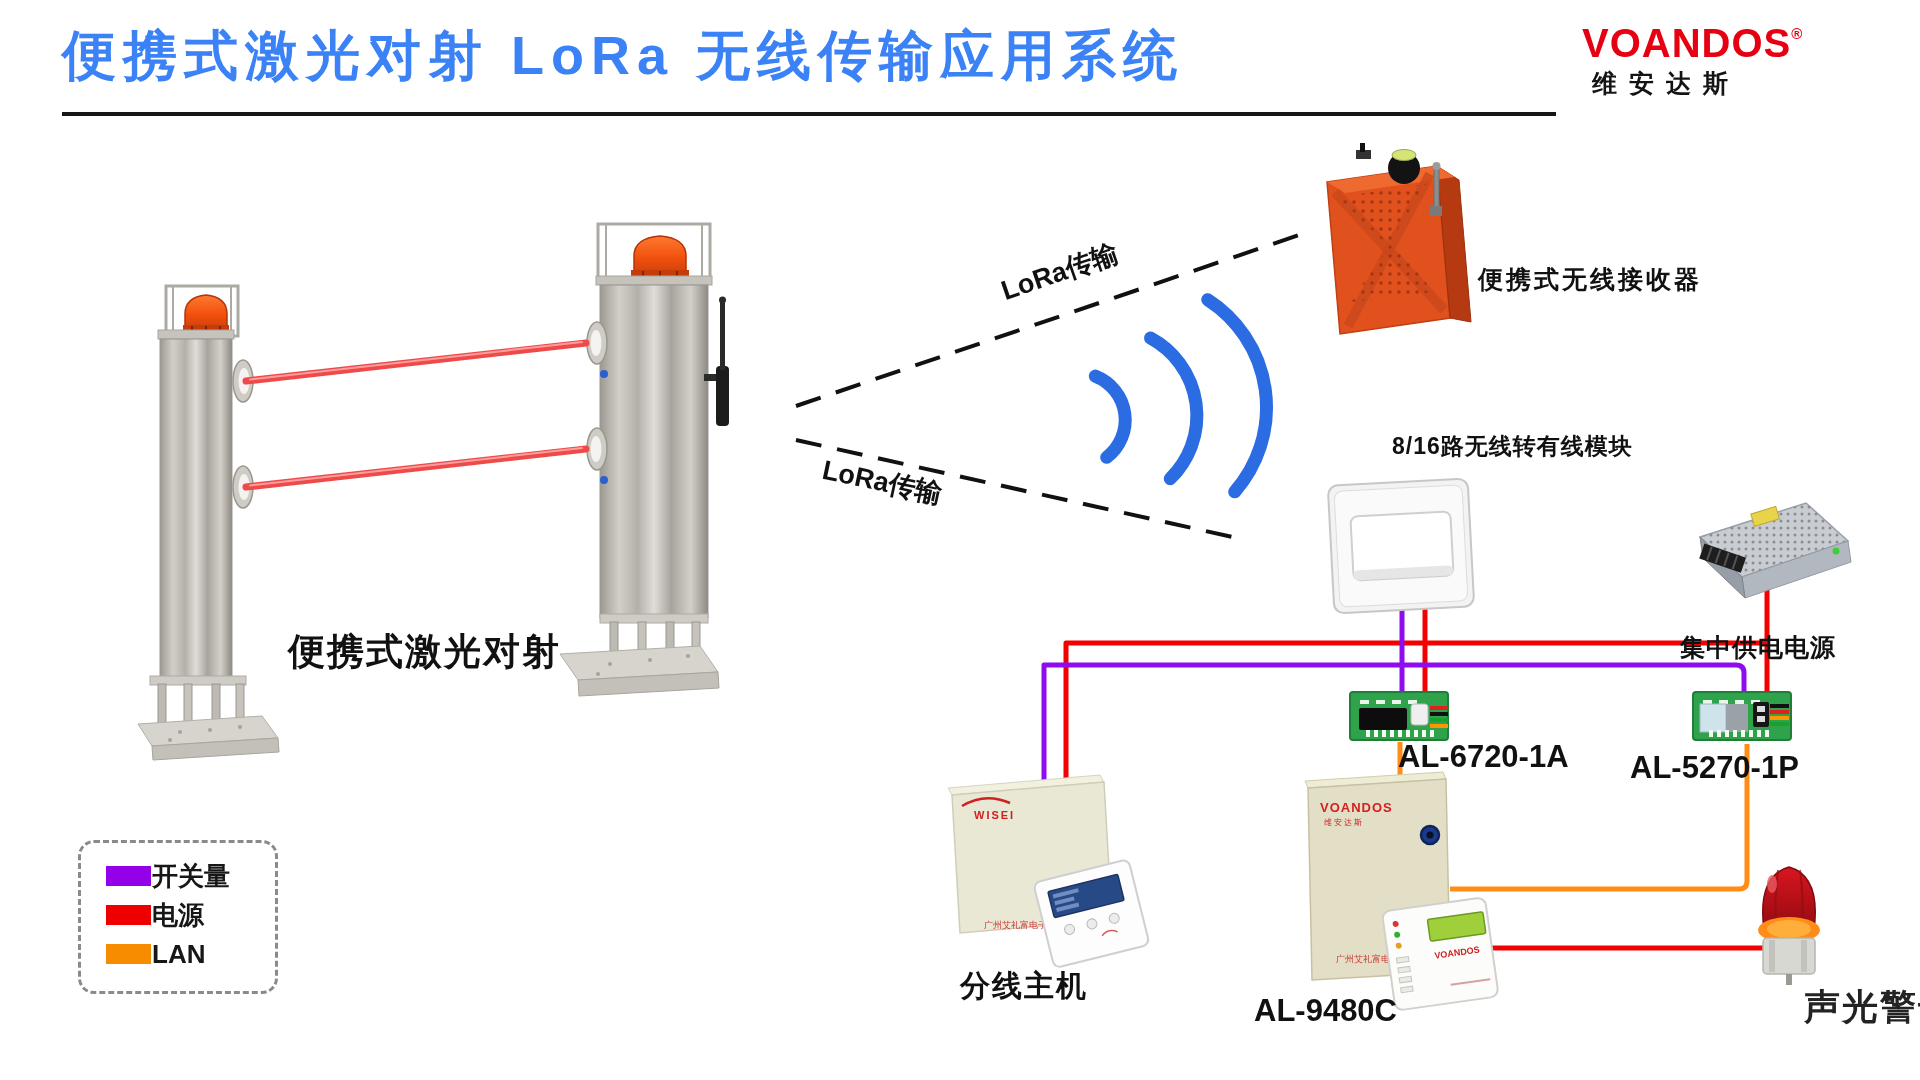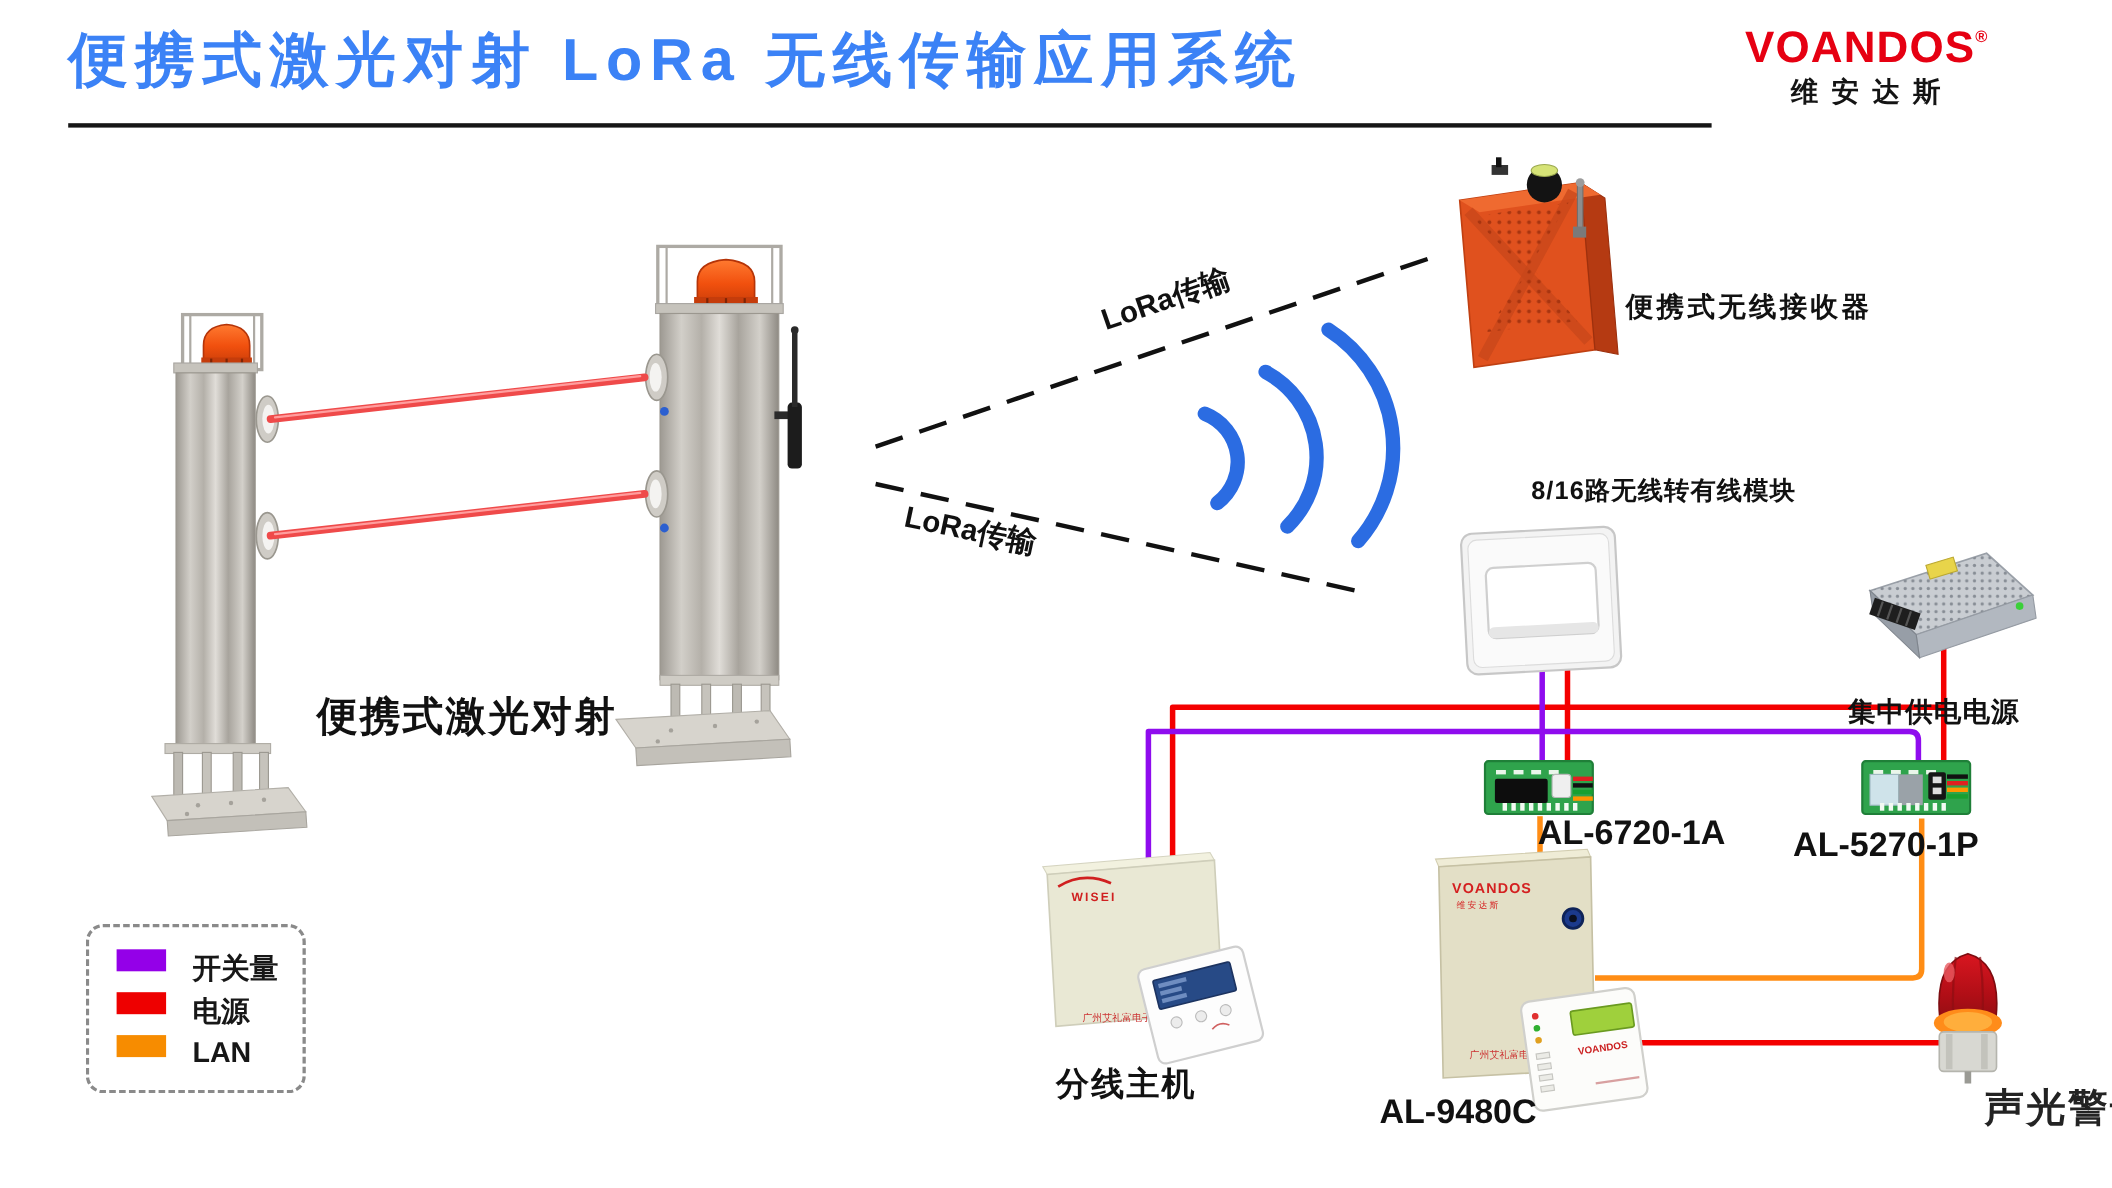--- a/index.html
+++ b/index.html
@@ -3,27 +3,27 @@
 <meta charset="utf-8">
 <style>
   *{margin:0;padding:0;box-sizing:border-box}
   html,body{width:1920px;height:1080px;background:#fff}
   body{font-family:"Liberation Sans","DejaVu Sans",sans-serif;color:#111}
   .stage{position:relative;width:1920px;height:1080px;background:#fff;overflow:hidden}
   .abs{position:absolute}
   .lbl{position:absolute;font-weight:900;color:#111;white-space:nowrap;line-height:1.1}
   .page-title{left:62px;top:26px;font-size:54px;font-weight:900;letter-spacing:7px;color:#3b82f6}
   .title-rule{left:62px;top:112px;width:1494px;height:4px;background:#161616}
-  .brand{left:1582px;top:22px;width:230px;text-align:center}
+  .brand{left:1582px;top:22px;width:230px;text-align:left}
   .brand-name{font-size:40px;font-weight:900;color:#e60012;letter-spacing:1px;line-height:1.05}
   .brand-reg{font-size:15px;vertical-align:18px;font-weight:700;color:#e60012}
   .brand-cn{font-size:25px;font-weight:700;letter-spacing:12px;color:#141414;margin-top:3px;padding-left:10px;font-family:"Liberation Serif","DejaVu Serif",serif}
   .rot{transform-origin:center center;text-align:center}
   .legend{left:78px;top:840px;width:200px;height:154px;border:3px dashed #8a8a8a;border-radius:16px;padding:20px 0 0 25px}
-  .legend-row{display:flex;align-items:flex-start;gap:24px;margin-bottom:13px;height:26px}
+  .legend-row{display:flex;align-items:center;gap:1px;margin-bottom:13px;height:26px}
   .legend-swatch{width:45px;height:20px;display:inline-block}
   .legend-label{font-size:26px;font-weight:600;color:#171717}
   svg{position:absolute;left:0;top:0}
 </style>
 </head>
 <body>
 
 <div class="stage">
 
   <svg width="1920" height="1080" viewBox="0 0 1920 1080">

